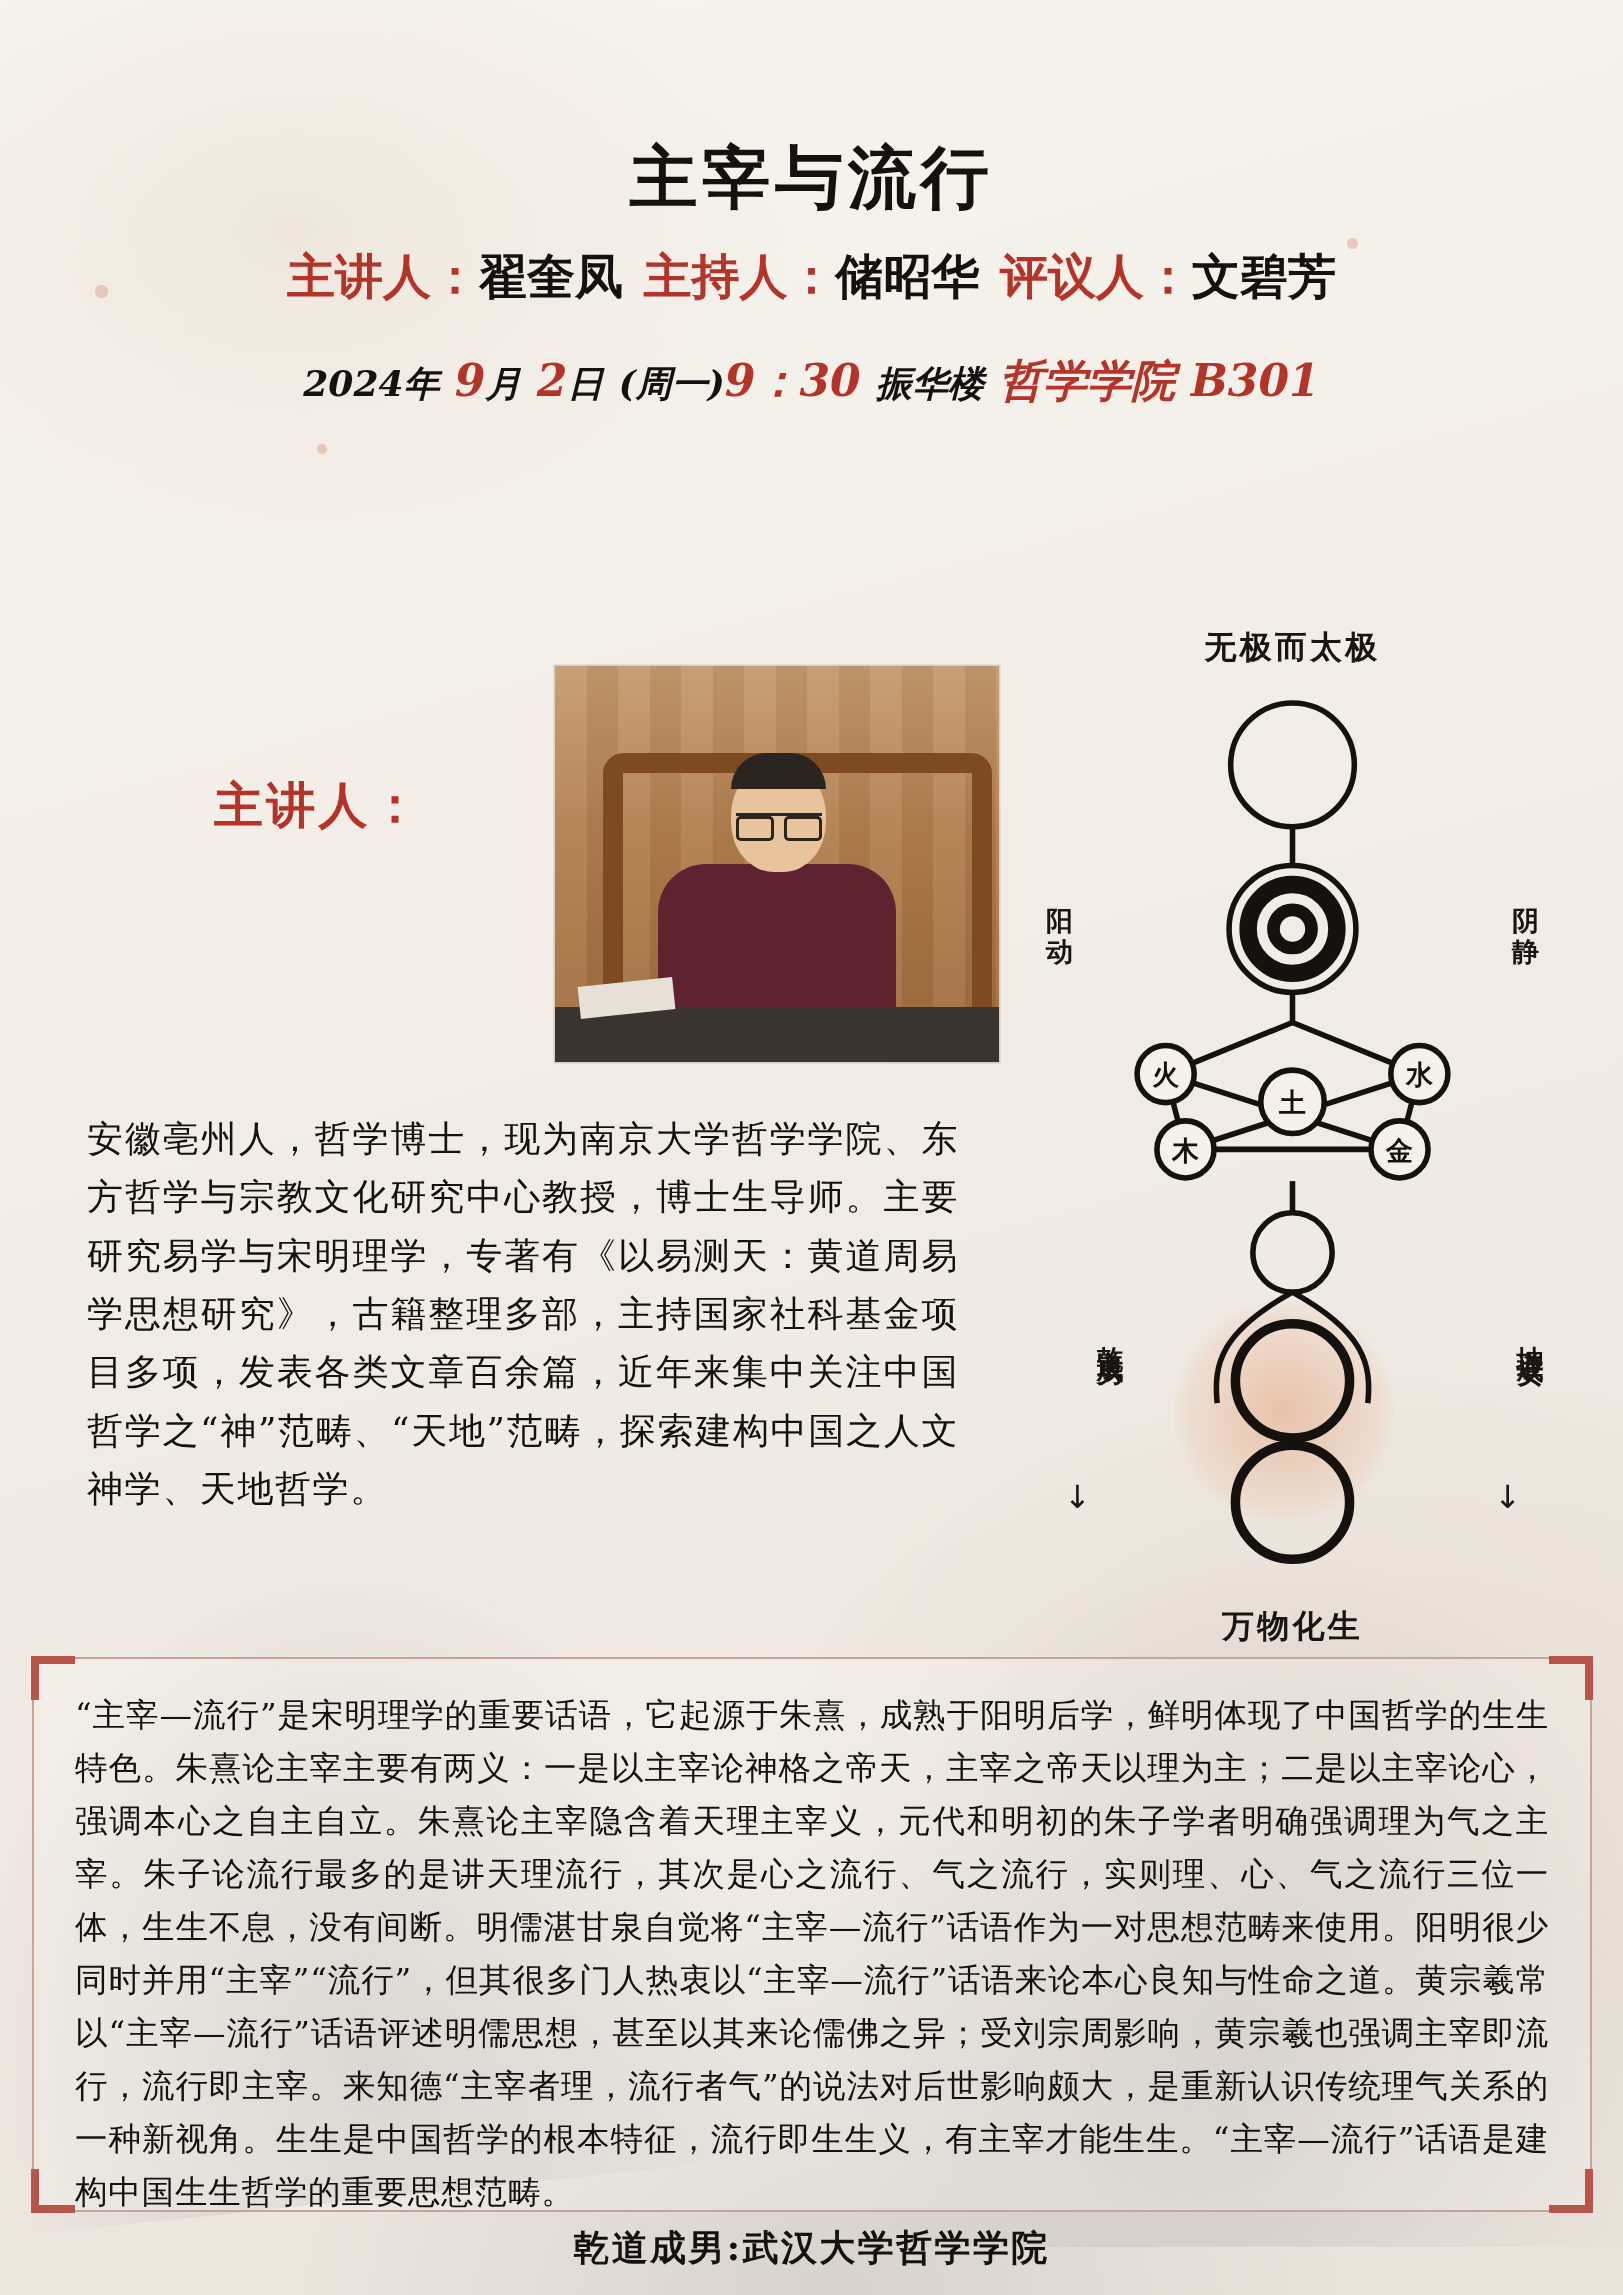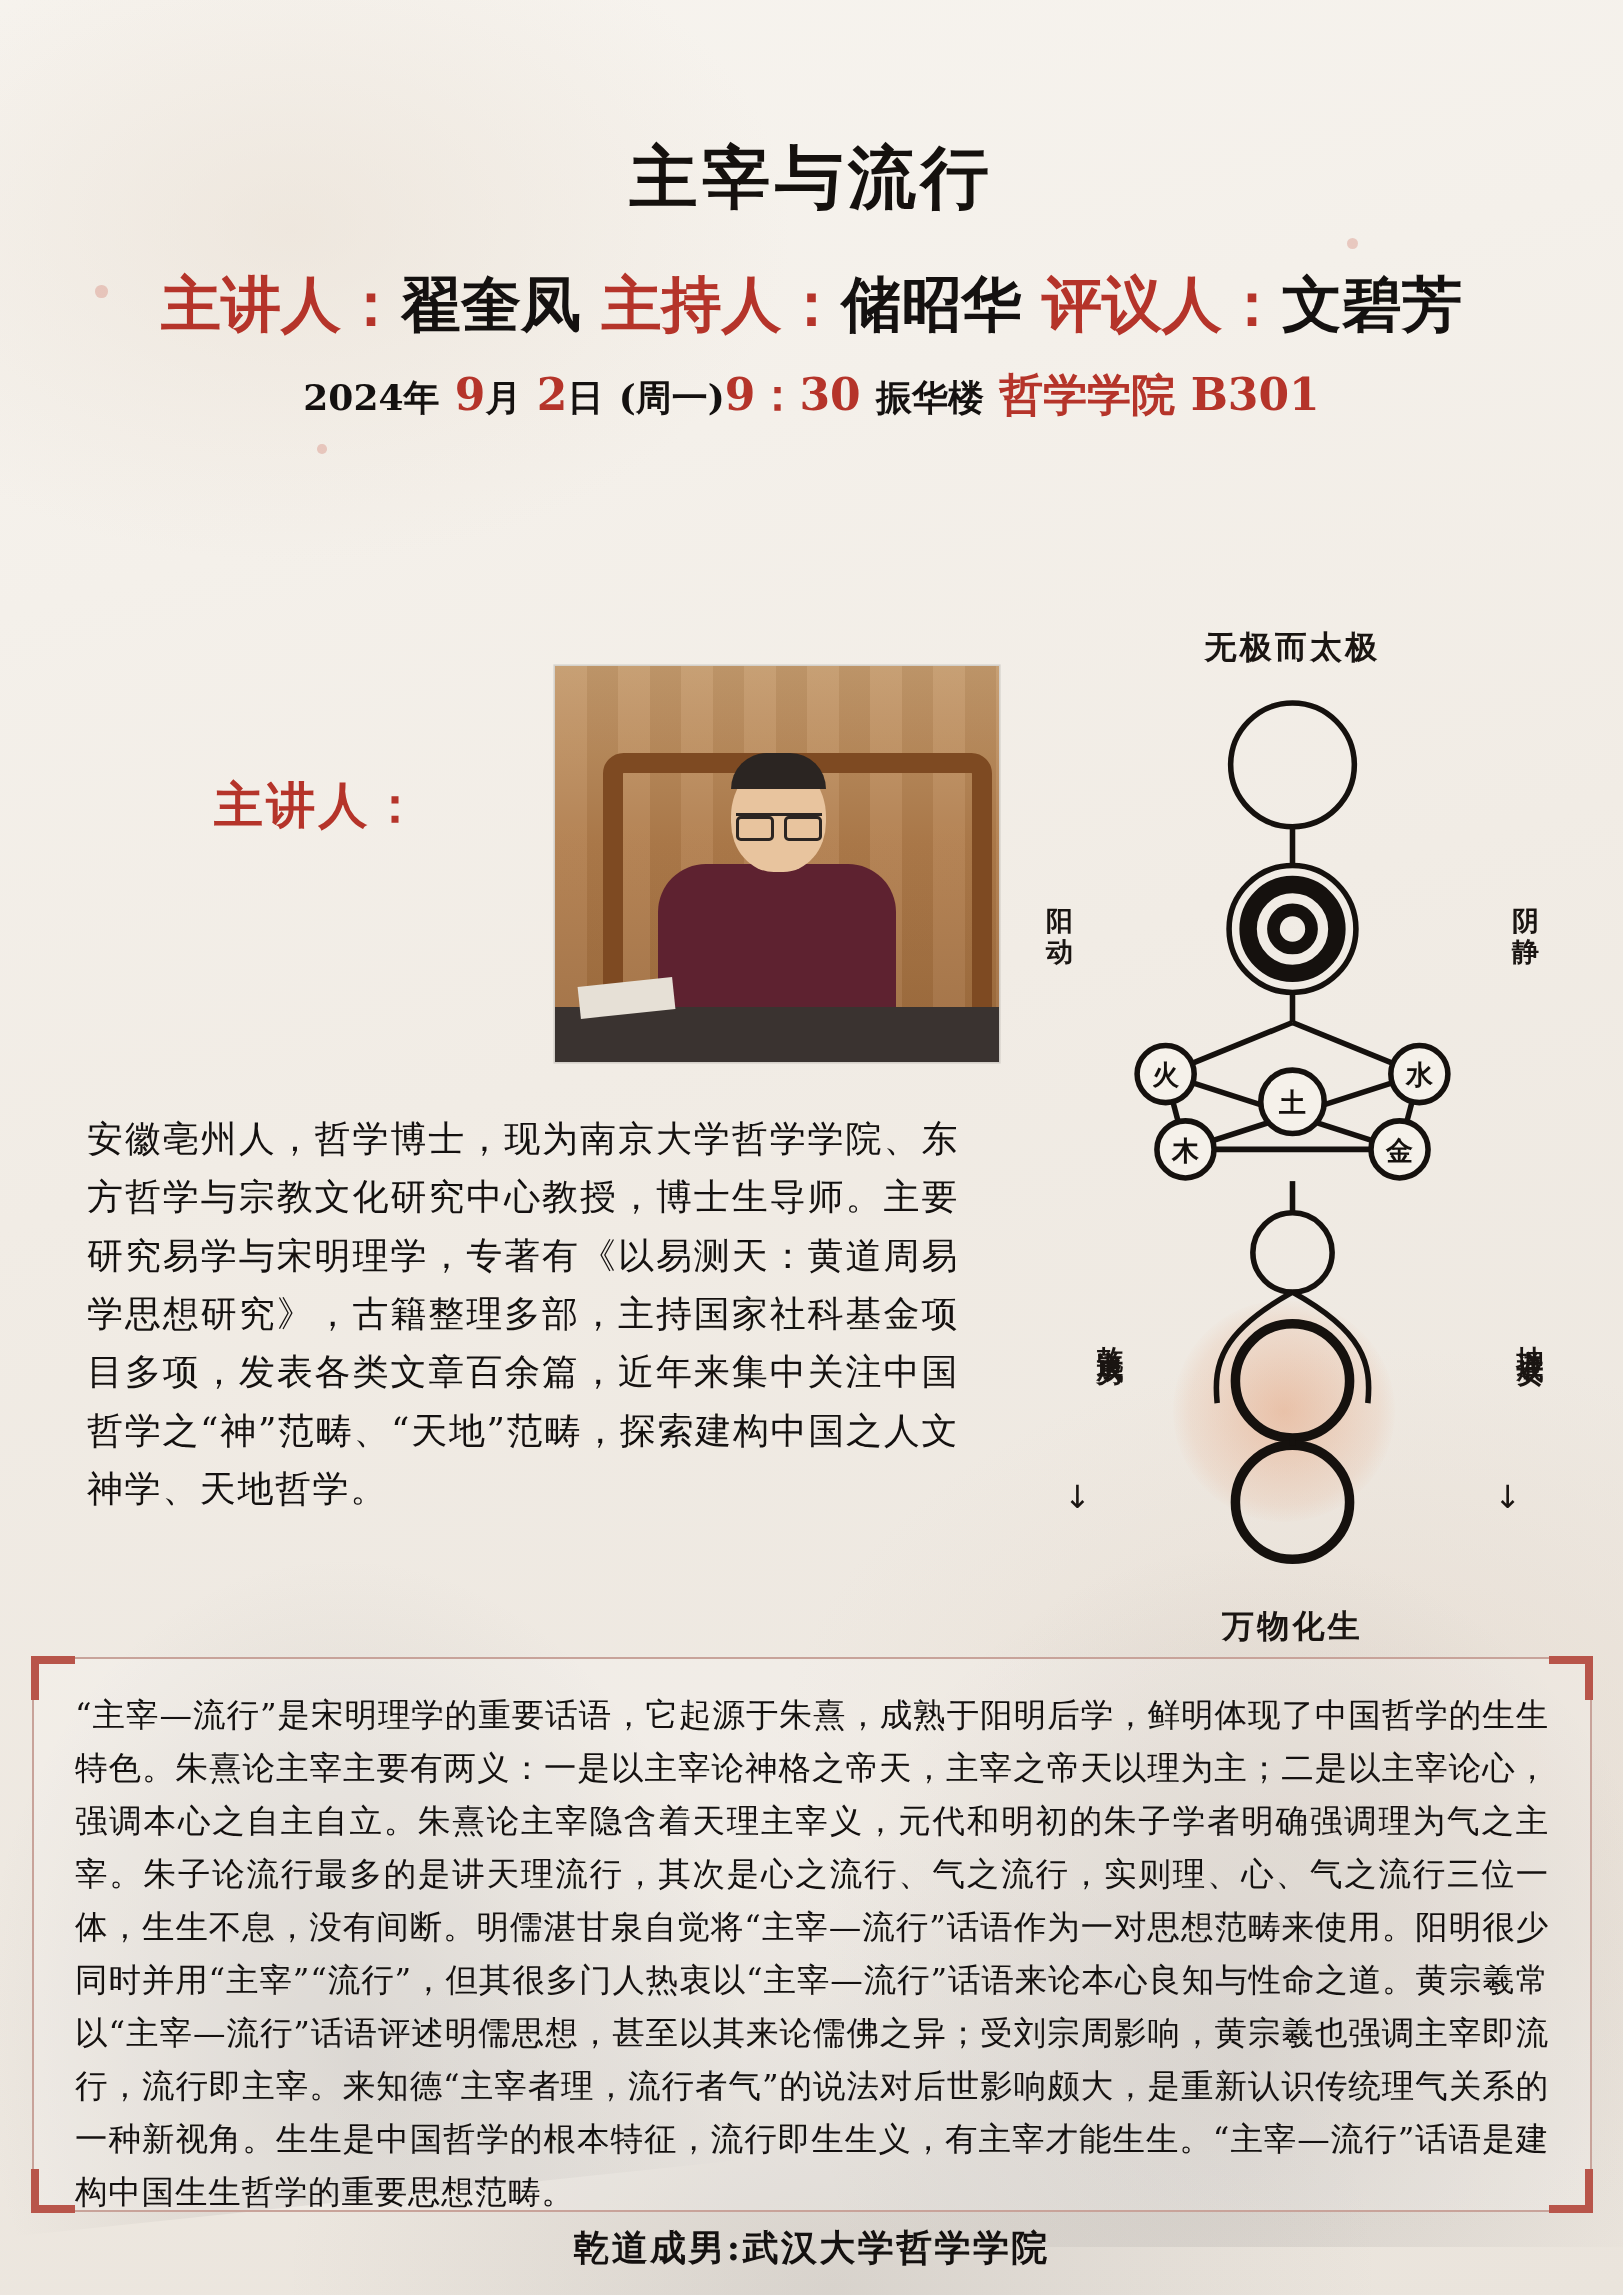--- a/index.html
+++ b/index.html
@@ -43,29 +43,29 @@
     font-family:"DejaVu Serif","Liberation Serif",serif;
     font-weight:700;font-size:68px;letter-spacing:4.8px;color:#15110e;
   }
   .title2{
     text-align:center;margin-top:35px;
     font-family:"DejaVu Serif","Liberation Serif",serif;
     font-weight:700;font-size:65px;letter-spacing:3.2px;color:#15110e;
     white-space:nowrap;
   }
   .people{
-    text-align:center;margin-top:41px;white-space:nowrap;
-    font-family:"DejaVu Serif","Liberation Serif",serif;font-size:60px;
+    text-align:center;margin-top:21px;white-space:nowrap;
+    font-family:"DejaVu Serif","Liberation Serif",serif;font-size:48px;
   }
   .people .lab{color:#b5342a;font-weight:700;}
   .people .nm{color:#141110;font-weight:700;}
   .people .gap{display:inline-block;width:20.6px;}
   .when{
-    text-align:center;margin-top:20px;white-space:nowrap;
-    font-family:"DejaVu Serif","Liberation Serif",serif;font-size:44px;color:#141110;font-weight:700;
+    text-align:center;margin-top:43px;white-space:nowrap;
+    font-family:"DejaVu Serif","Liberation Serif",serif;font-size:44px;color:#141110;font-weight:700;font-style:italic;
   }
   .when .r{color:#b5342a;}
   .when .sm{font-size:36px;}
   .when .room{color:#b5342a;font-weight:700;}
 
   
   .speakerLabel{
     position:absolute;left:214px;top:773px;
     color:#b5342a;font-weight:700;font-size:49px;
     font-family:"DejaVu Serif","Liberation Serif",serif;letter-spacing:3.2px;

